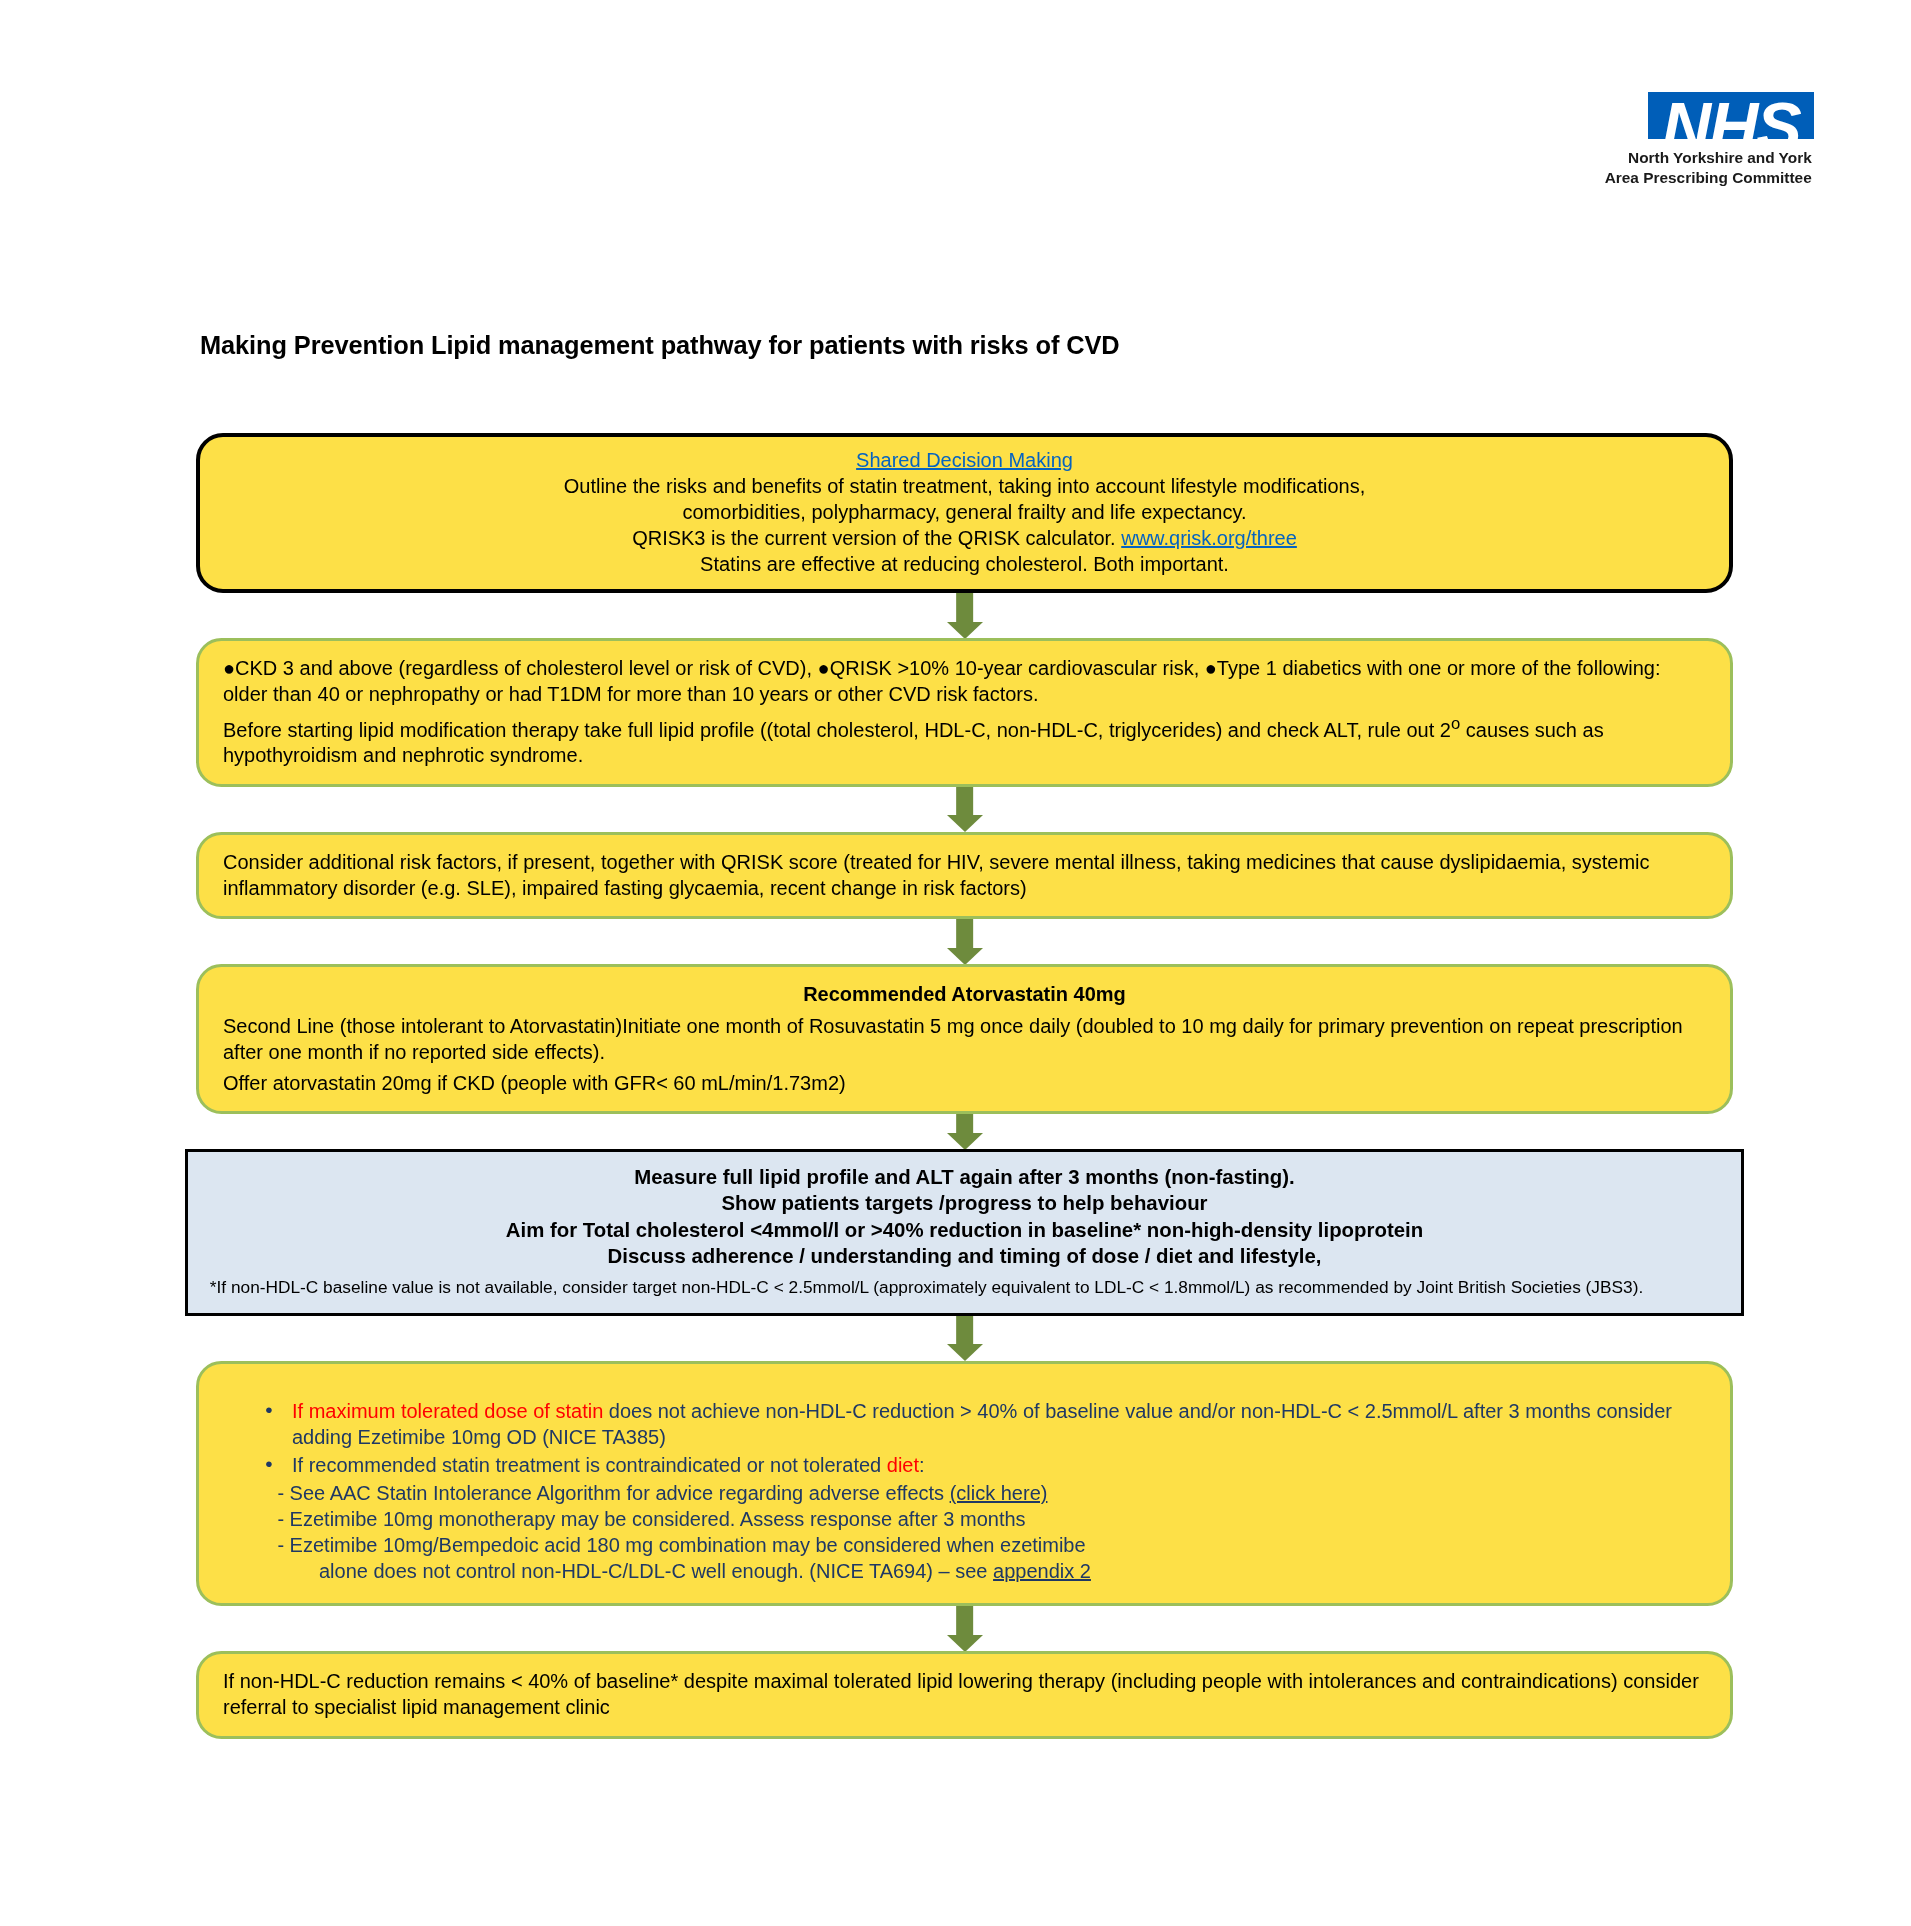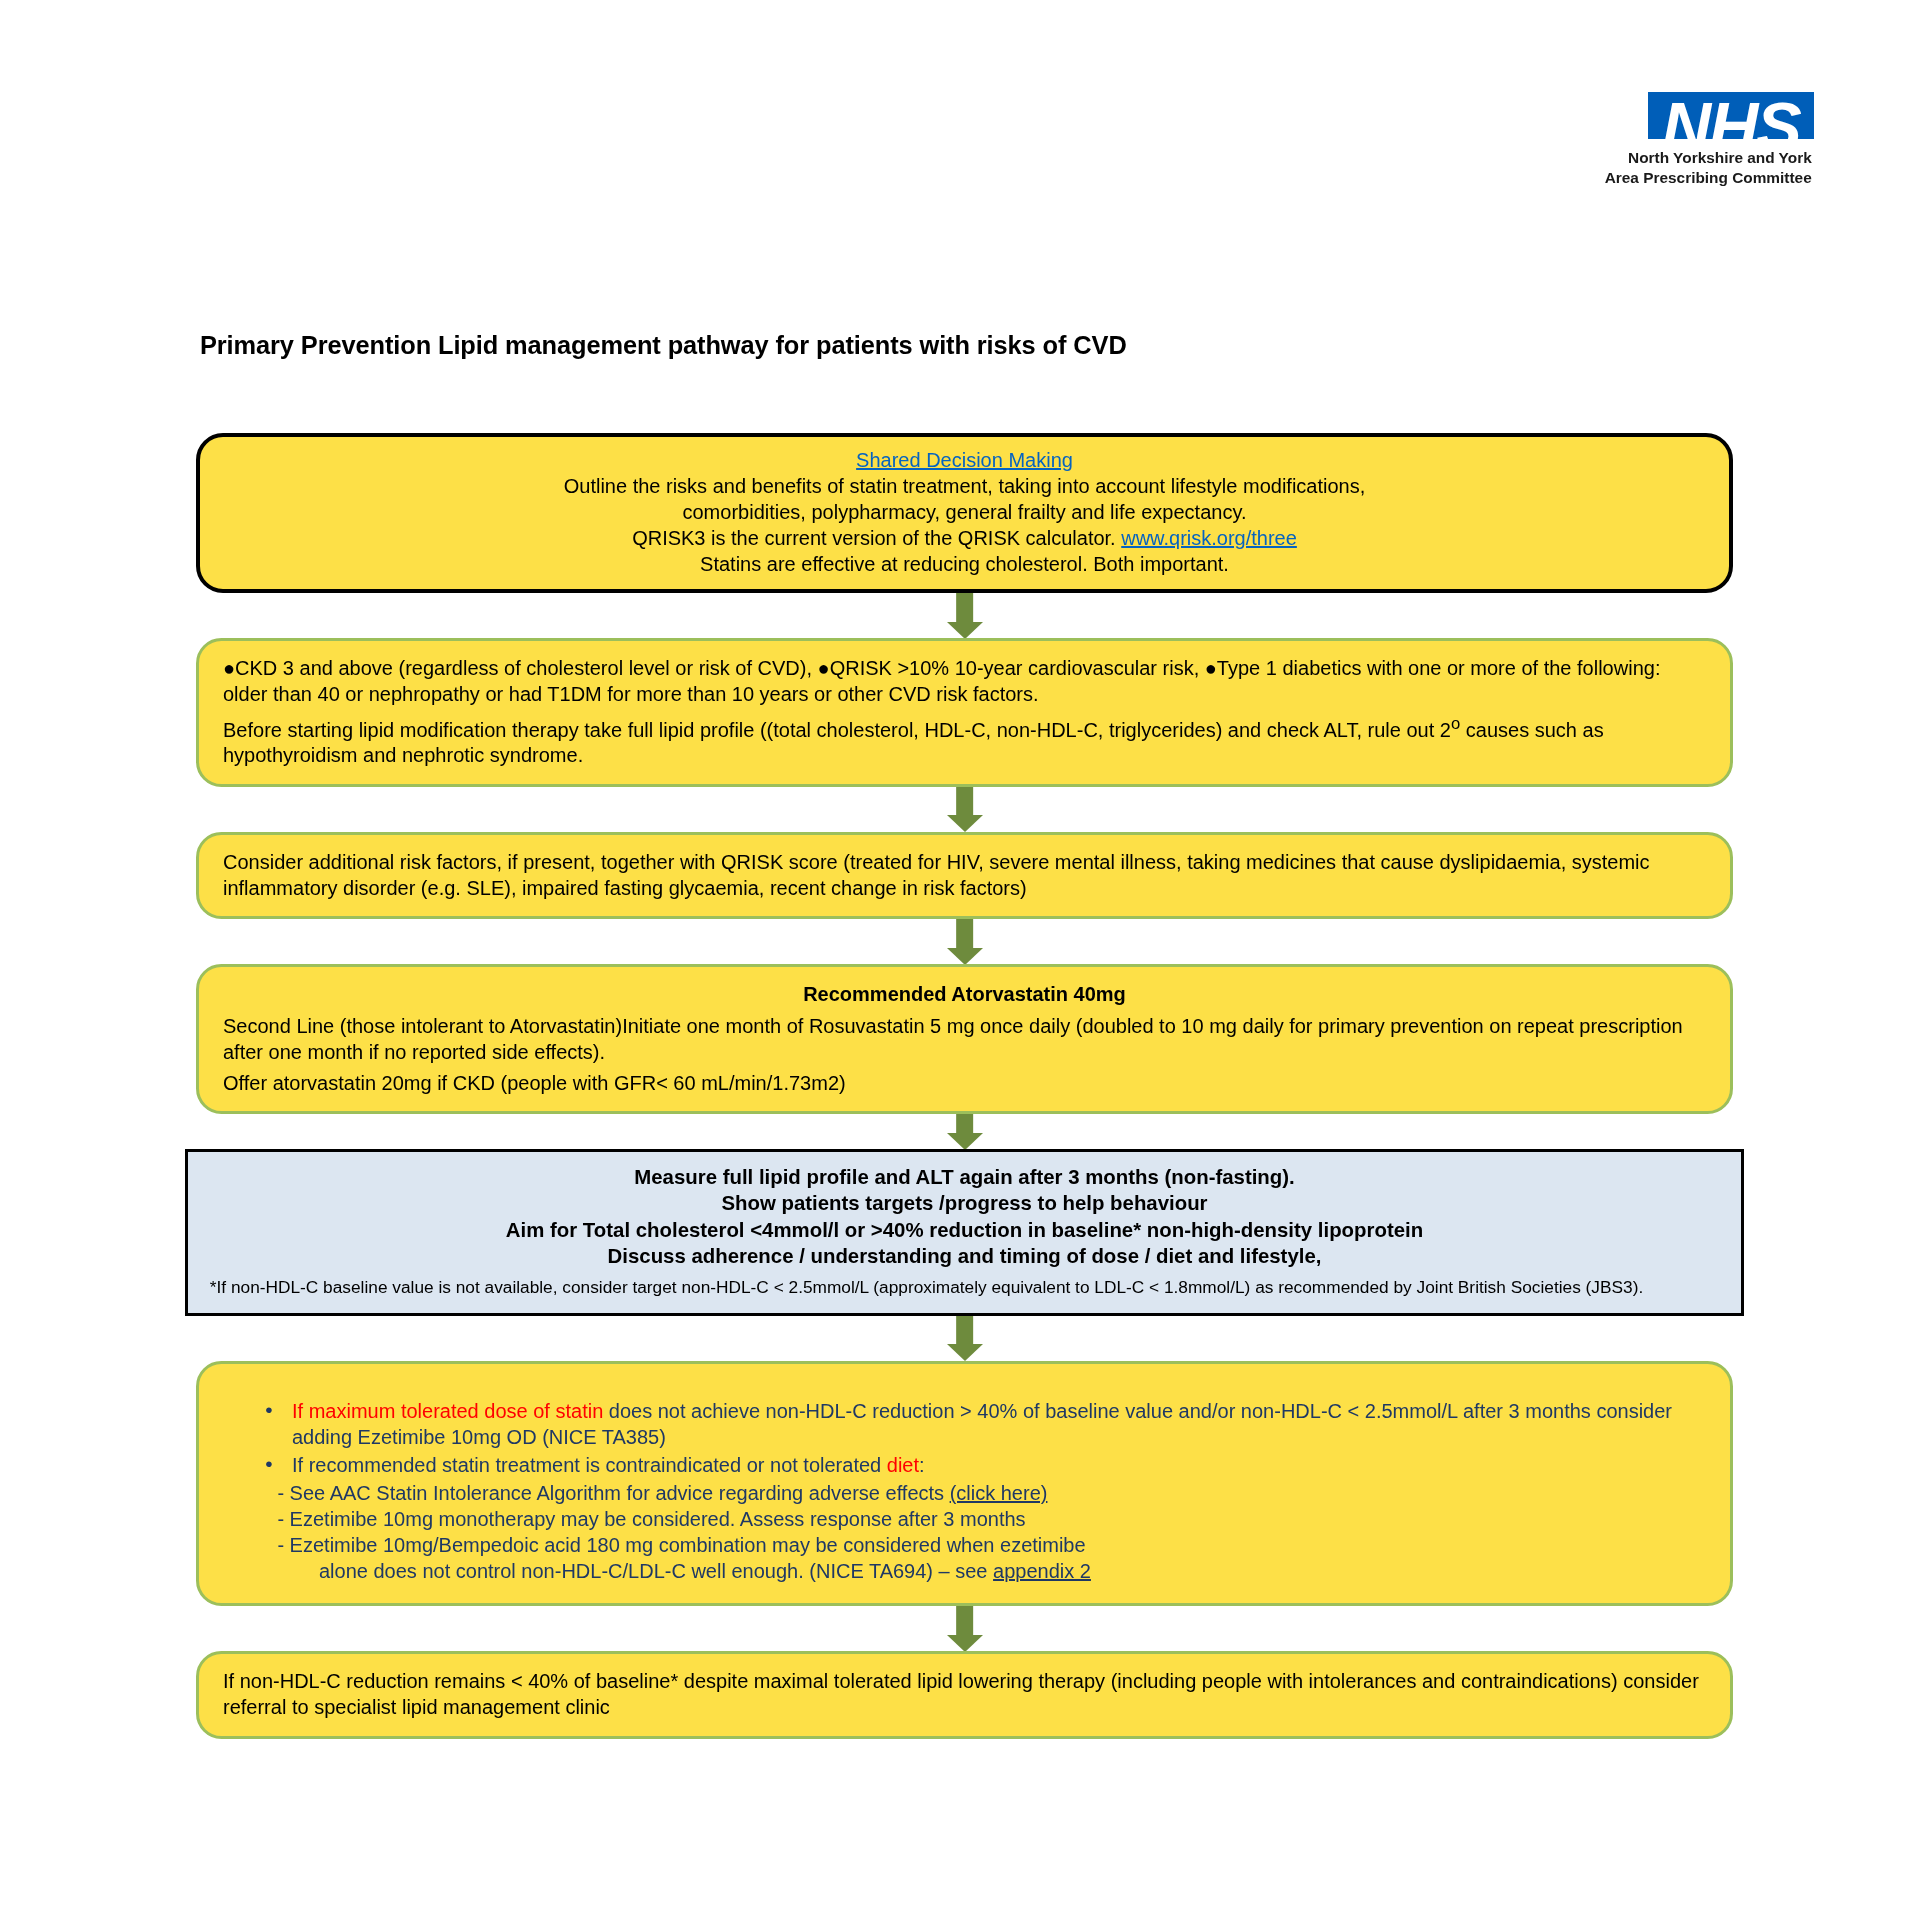--- a/index.html
+++ b/index.html
@@ -187,21 +187,21 @@
 <body>
 
 <div class="logo-block">
   <div class="nhs-badge">NHS</div>
   <div class="logo-sub">
     <div>North Yorkshire and York</div>
     <div>Area Prescribing Committee</div>
   </div>
 </div>
 
-<div class="page-title">Primary Prevention Lipid management pathway for patients with risks of CVD</div>
+<div class="page-title">Making Prevention Lipid management pathway for patients with risks of CVD</div>
 
 <div class="flow">
 
   <div class="box box-black">
     <div class="p center"><span class="lnk">Shared Decision Making</span></div>
     <div class="p center" style="margin-top:0">Outline the risks and benefits of statin treatment, taking into account lifestyle modifications,</div>
     <div class="p center" style="margin-top:0">comorbidities, polypharmacy, general frailty and life expectancy.</div>
     <div class="p center" style="margin-top:0"><span>QRISK3 is the current version of the QRISK calculator.</span> <span class="lnk">www.qrisk.org/three</span></div>
     <div class="p center" style="margin-top:0">Statins are effective at reducing cholesterol. Both important.</div>
   </div>

